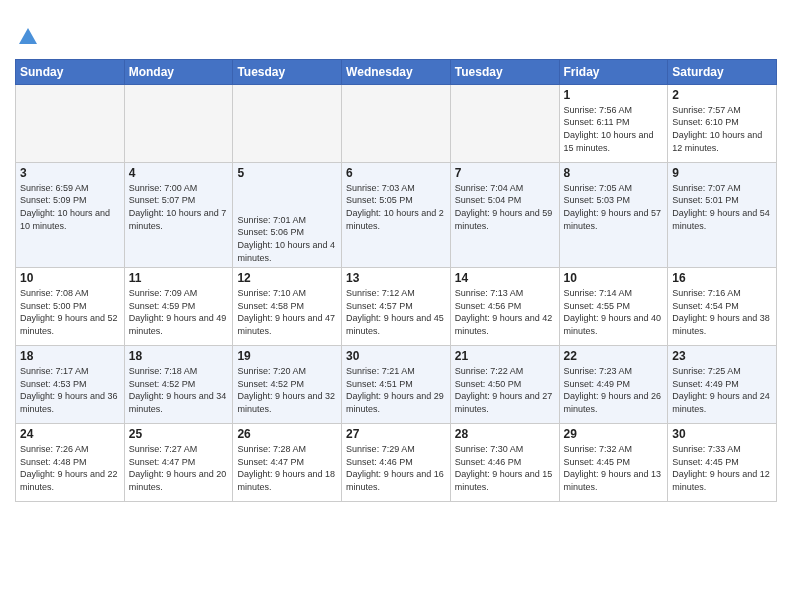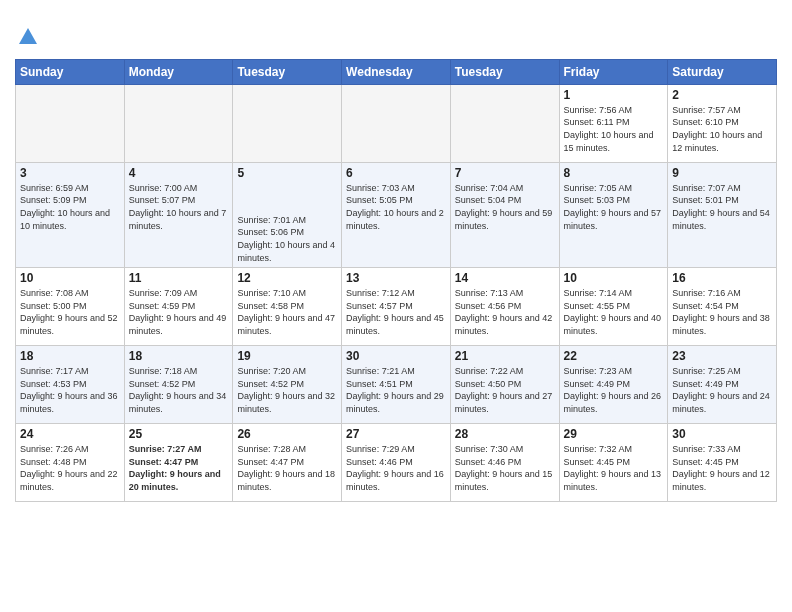--- a/index.html
+++ b/index.html
@@ -283,21 +283,21 @@
         </tr>
         <tr>
           <td>
             <span class="day-num">24</span>
             <div class="day-info" style="white-space: pre-line;">Sunrise: 7:26 AM
 Sunset: 4:48 PM
 Daylight: 9 hours and 22 minutes.</div>
           </td>
           <td>
             <span class="day-num">25</span>
-            <div class="day-info" style="white-space: pre-line; font-weight: bold;">Sunrise: 7:27 AM
+            <div class="day-info" style="white-space: pre-line;">Sunrise: 7:27 AM
 Sunset: 4:47 PM
 Daylight: 9 hours and 20 minutes.</div>
           </td>
           <td>
             <span class="day-num">26</span>
             <div class="day-info" style="white-space: pre-line;">Sunrise: 7:28 AM
 Sunset: 4:47 PM
 Daylight: 9 hours and 18 minutes.</div>
           </td>
           <td>

